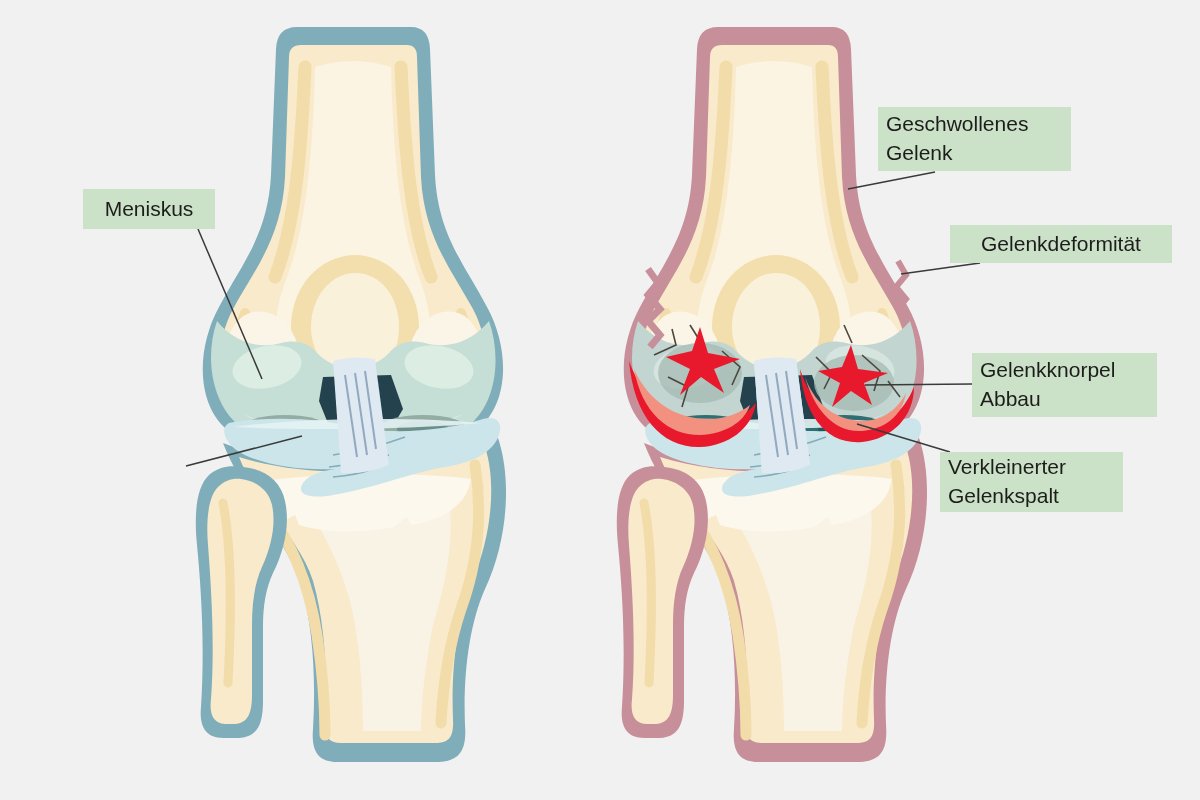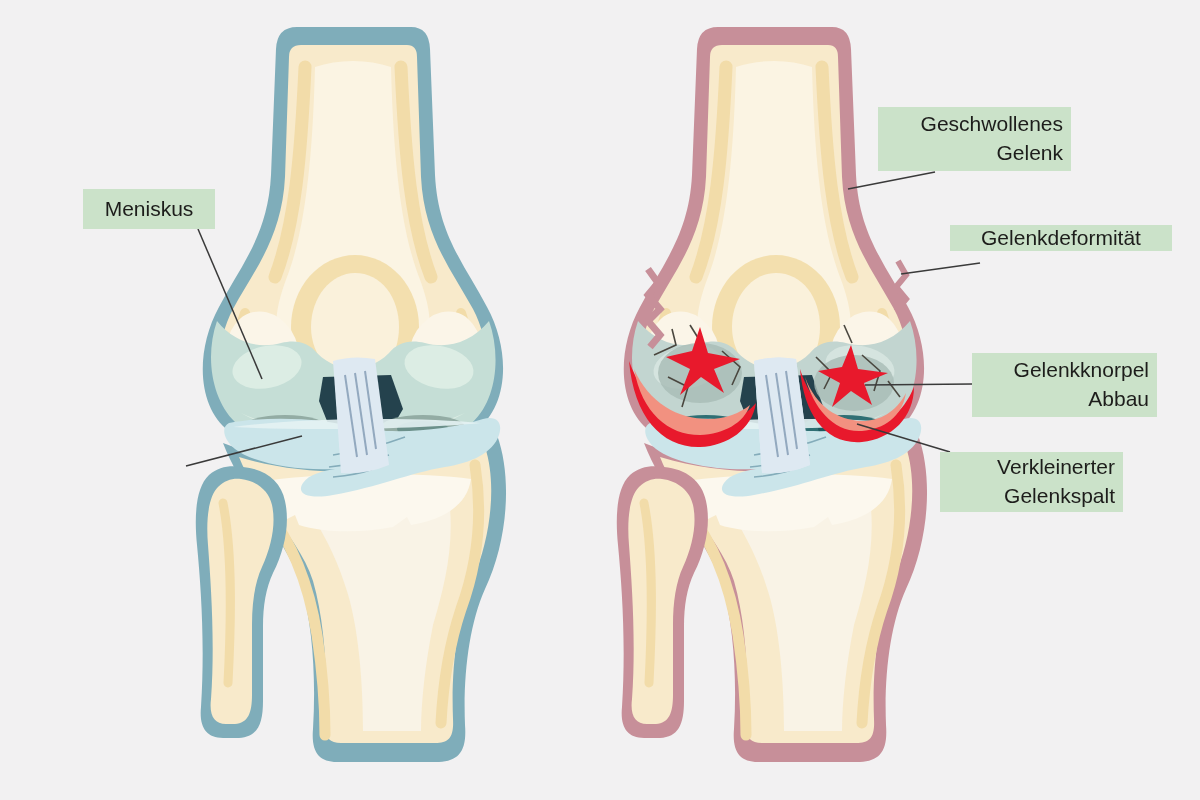--- a/index.html
+++ b/index.html
@@ -28,28 +28,28 @@
     --oval-in:#1E585E;
   }
   svg.leaders{position:absolute;left:0;top:0;width:1200px;height:800px;pointer-events:none;}
   .label{
     position:absolute;
     background:#CBE2C9;
     color:#1D1D1B;
     font-size:21px;
     line-height:1.38;
     display:flex;align-items:center;justify-content:center;
-    text-align:right;
+    text-align:left;
     box-sizing:border-box;
     padding:2px 8px;
   }
   .l-knorpel{left:83px;top:189px;width:132px;height:40px;}
   .l-meniskus{left:40px;top:464px;width:146px;height:40px;}
   .l-geschwollenes{left:878px;top:107px;width:193px;height:64px;}
-  .l-deformitaet{left:950px;top:225px;width:222px;height:26px;}
+  .l-deformitaet{left:950px;top:225px;width:222px;height:38px;}
   .l-knorpelabbau{left:972px;top:353px;width:185px;height:64px;}
   .l-gelenkspalt{left:940px;top:452px;width:183px;height:60px;}
 </style>
 </head>
 <body>
 
 <div class="canvas">
 
   <svg width="0" height="0" style="position:absolute" aria-hidden="true">
     <defs>

